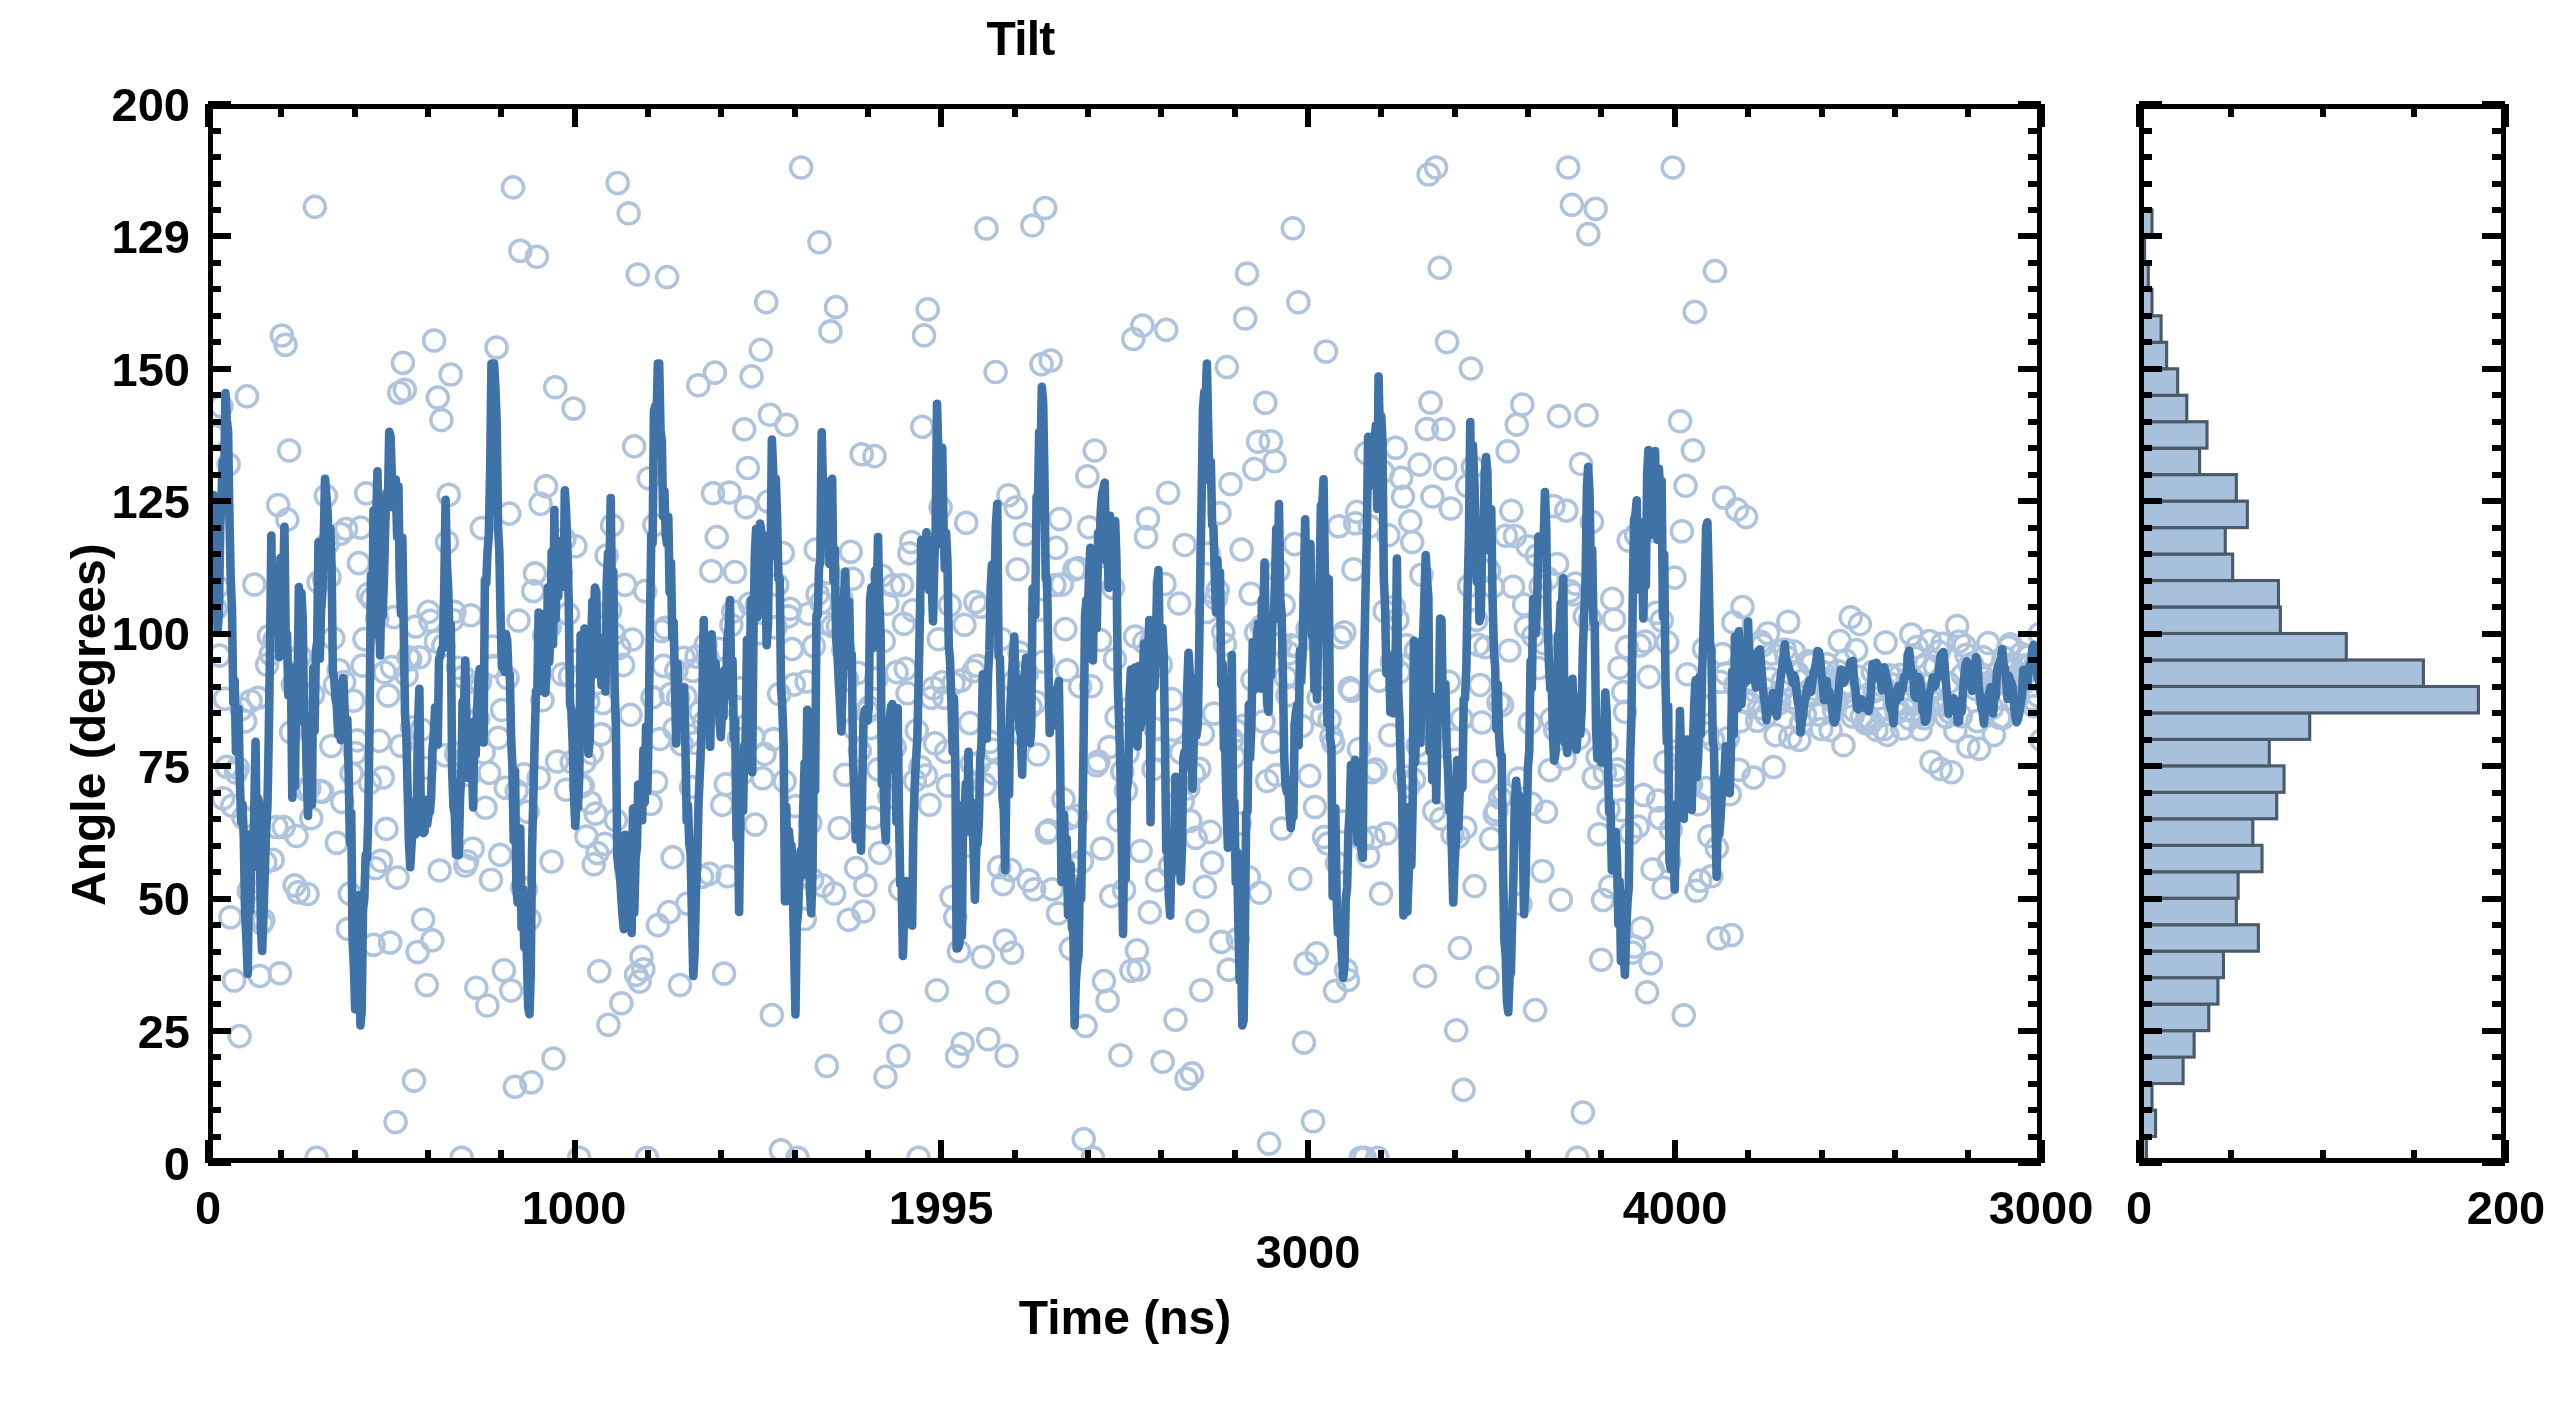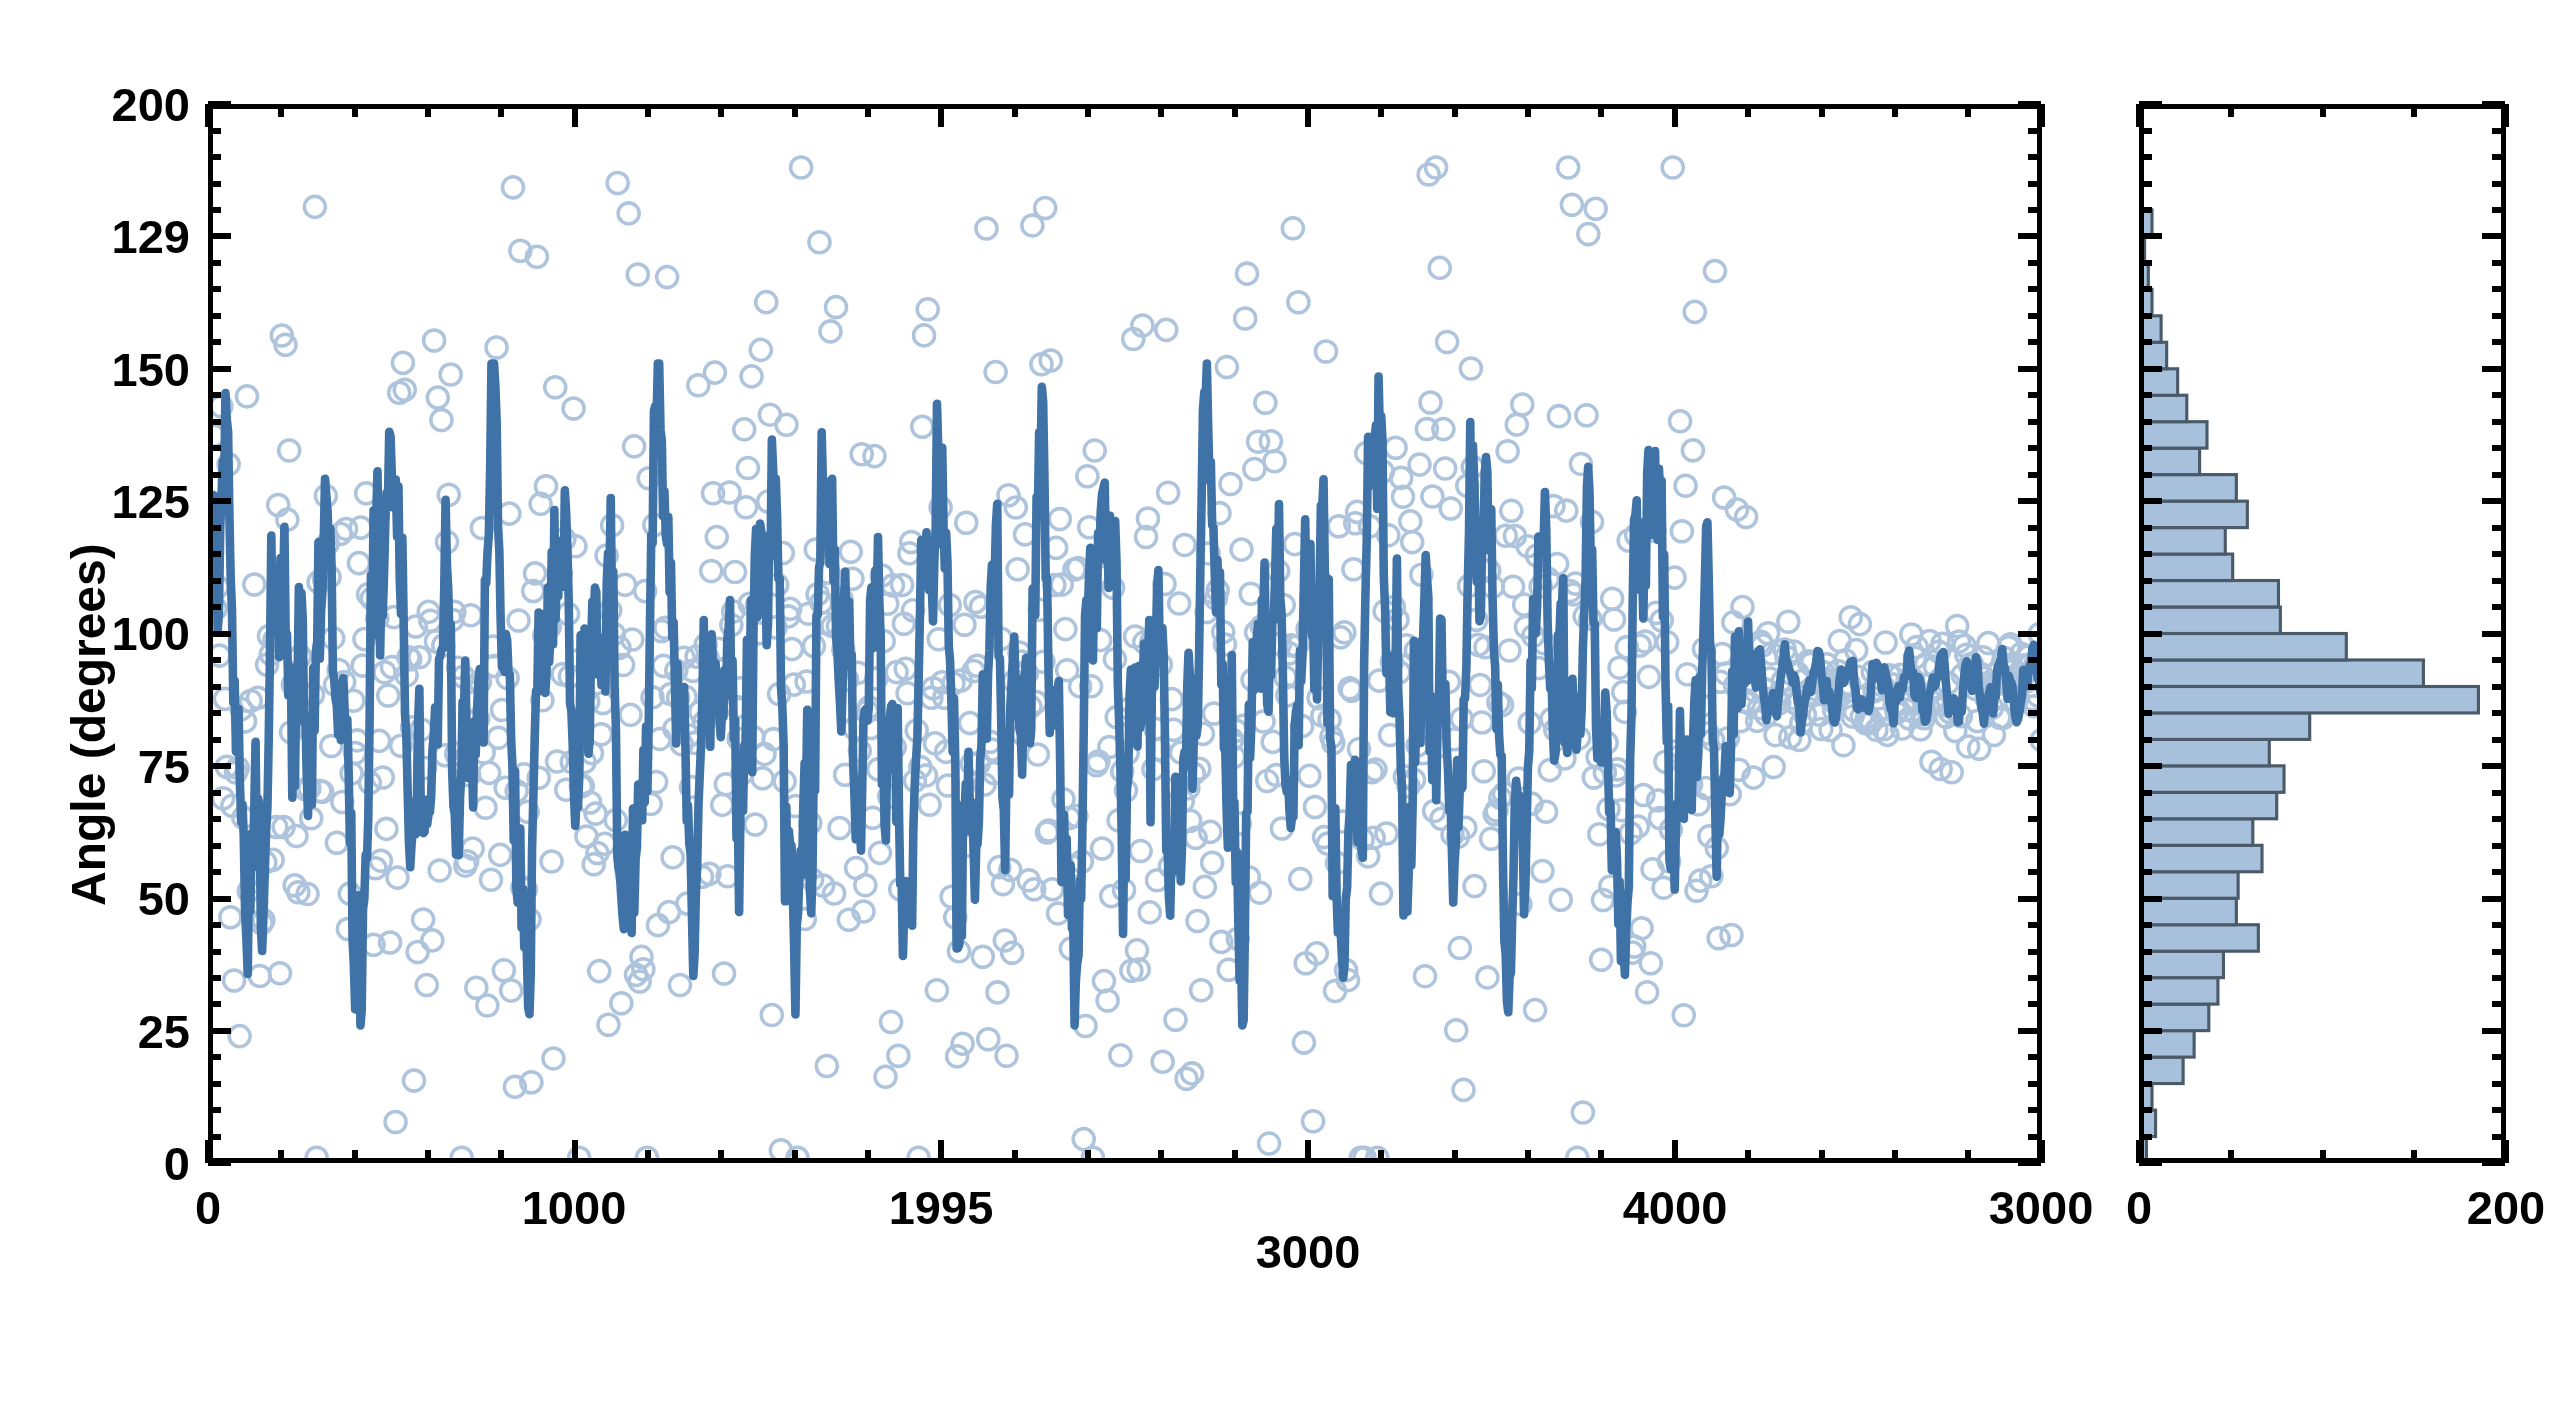--- a/index.html
+++ b/index.html
@@ -44,23 +44,25 @@
   .xtl{text-align:center;transform:translateX(-50%);}
 
   svg{display:block;}
   .plot-svg{position:absolute;left:0;top:0;}
 </style>
 </head>
 <body>
 
 <div id="root">
 
+  <div class="axis-title" id="chart-title">Tilt</div>
 
   <div class="axis-title" id="ylabel-main">Angle (degrees)</div>
 
+  <div class="axis-title" id="xlabel-main">Time (ns)</div>
 
 
   <div class="panel" id="main-panel">
     <svg class="plot-svg" id="main-svg" width="1834" height="1059" viewBox="0 0 2349 1357">
         <g fill="none" stroke="#8FAECF" stroke-width="4.5" opacity="0.72">
           <circle cx="0.0" cy="539.3" r="13.5"></circle>
           <circle cx="2.4" cy="529.6" r="13.5"></circle>
           <circle cx="4.7" cy="574.0" r="13.5"></circle>
           <circle cx="7.1" cy="425.0" r="13.5"></circle>
           <circle cx="9.4" cy="646.8" r="13.5"></circle>

